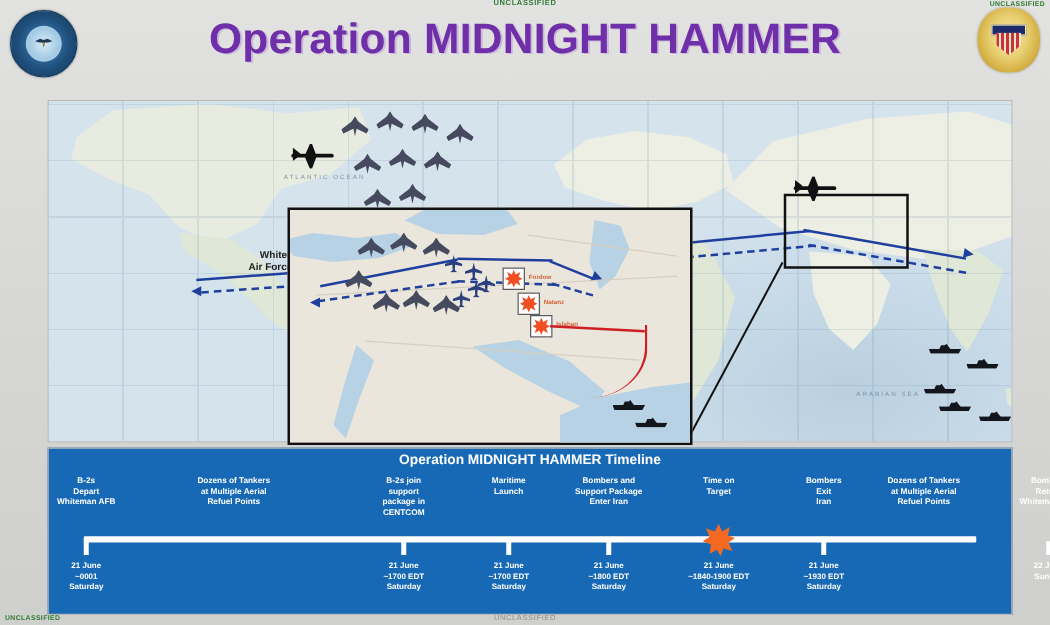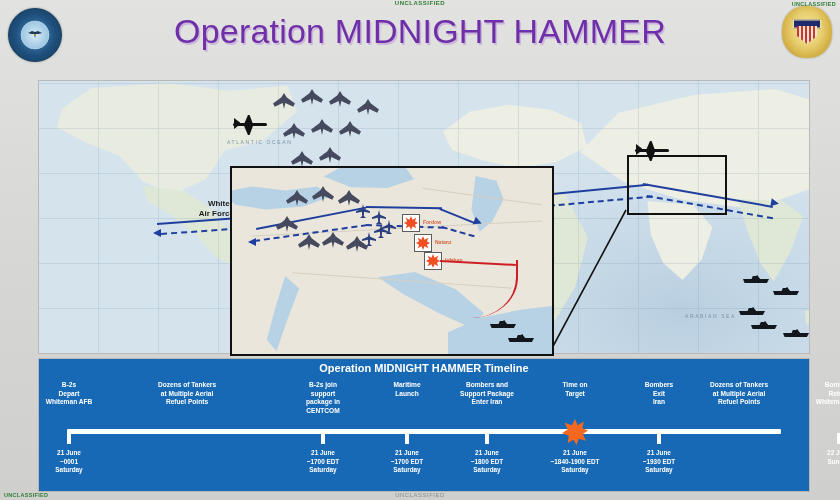--- a/index.html
+++ b/index.html
@@ -58,21 +58,21 @@
   .seal-usaf .shield{
     position:absolute;left:50%;top:56%;transform:translate(-50%,-50%);
     width:20px;height:18px;background:#f0e7c2;
     background-image:repeating-linear-gradient(90deg,#c9343c 0 2px,#f0e7c2 2px 4px);
     clip-path:polygon(0 0,100% 0,100% 55%,50% 100%,0 55%);
   }
 
   
   .title{
     position:absolute;left:0;top:12px;width:840px;text-align:center;
-    font-size:34px;font-weight:normal;color:#6f2fa8;
+    font-size:34px;font-weight:bold;color:#6f2fa8;
     letter-spacing:.2px;
     text-shadow:1.5px 1.5px 0 rgba(185,150,215,.55);
   }
 
   
   .mapwrap{
     position:absolute;left:38px;top:80px;width:770px;height:272px;
     border:1px solid #b9b9b7;overflow:hidden;background:#dfe7ea;
   }
   .map-ocean{position:absolute;inset:0;

